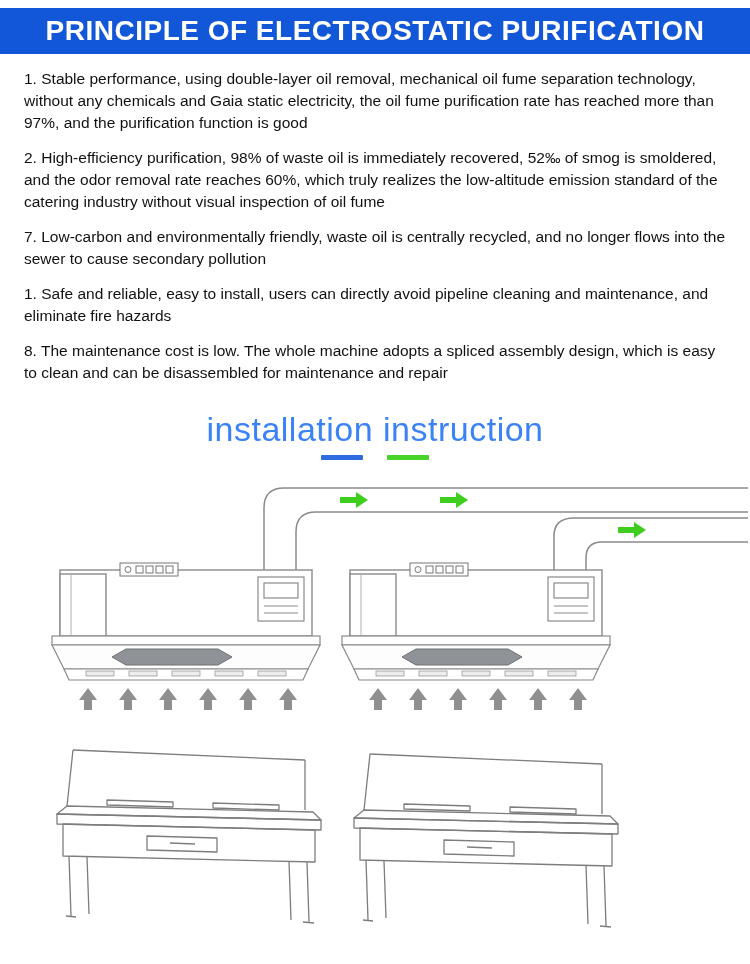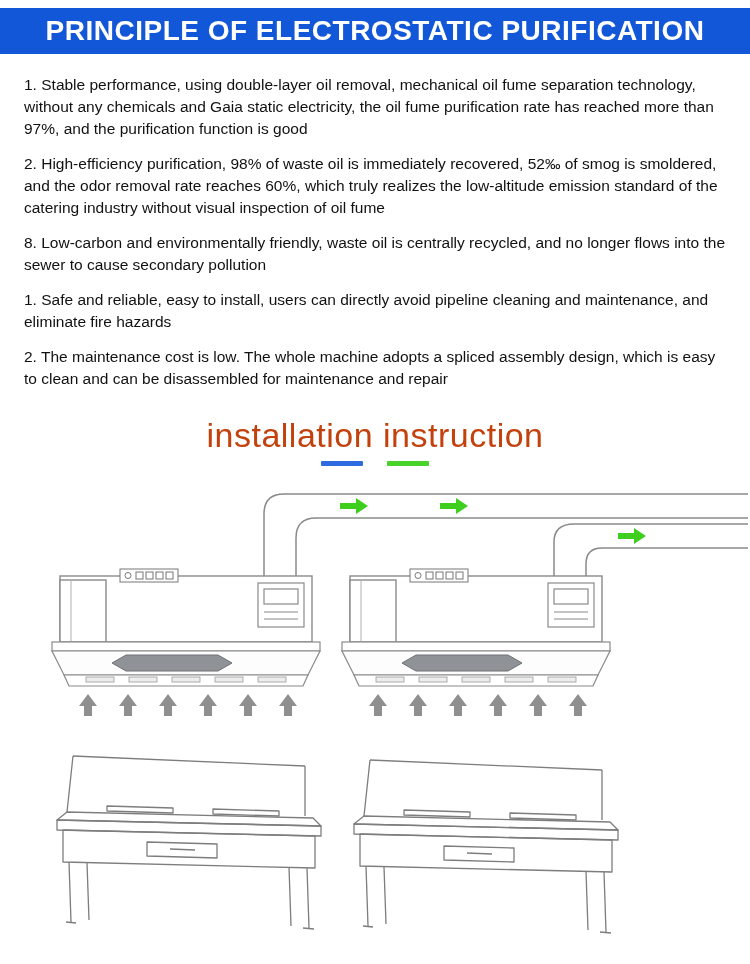--- a/index.html
+++ b/index.html
@@ -10,27 +10,27 @@
   }
   .banner{
     margin:8px 0 0 0;height:46px;background:#1357d9;
     display:flex;align-items:center;justify-content:center;
   }
   .banner span{
     color:#ffffff;font-size:28px;font-weight:700;letter-spacing:0.5px;
     white-space:nowrap;
     text-align:center;
   }
-  .features{padding:20px 24px 0 24px;}
+  .features{padding:14px 24px 0 24px;}
   .feature{
     margin:0 0 13px 0;font-size:15.5px;line-height:22px;color:#111;
   }
   .section-title{
     margin:26px 0 6px 0;text-align:center;font-size:34px;font-weight:500;
-    color:#c2410c;letter-spacing:0.5px;
+    color:#3b82f6;letter-spacing:0.5px;
   }
   .title-bars{
     display:flex;justify-content:center;gap:24px;margin-top:6px;
   }
   .bar{display:inline-block;width:42px;height:5px;border-radius:1px;}
   .bar-blue{background:#2e6ae0;}
   .bar-green{background:#47d32a;}
   .diagram-wrap{margin-top:8px;}
   .diagram-svg{display:block;width:750px;height:470px;}
 </style>
@@ -39,23 +39,23 @@
 
 <div class="page">
 
   <div class="banner">
     <span>PRINCIPLE OF ELECTROSTATIC PURIFICATION</span>
   </div>
 
   <section class="features">
     <p class="feature">1. Stable performance, using double-layer oil removal, mechanical oil fume separation technology, without any chemicals and Gaia static electricity, the oil fume purification rate has reached more than 97%, and the purification function is good</p>
     <p class="feature">2. High-efficiency purification, 98% of waste oil is immediately recovered, 52‰ of smog is smoldered, and the odor removal rate reaches 60%, which truly realizes the low-altitude emission standard of the catering industry without visual inspection of oil fume</p>
-    <p class="feature">8. Low-carbon and environmentally friendly, waste oil is centrally recycled, and no longer flows into the sewer to cause secondary pollution</p>
+    <p class="feature">7. Low-carbon and environmentally friendly, waste oil is centrally recycled, and no longer flows into the sewer to cause secondary pollution</p>
     <p class="feature">1. Safe and reliable, easy to install, users can directly avoid pipeline cleaning and maintenance, and eliminate fire hazards</p>
-    <p class="feature">2. The maintenance cost is low. The whole machine adopts a spliced assembly design, which is easy to clean and can be disassembled for maintenance and repair</p>
+    <p class="feature">8. The maintenance cost is low. The whole machine adopts a spliced assembly design, which is easy to clean and can be disassembled for maintenance and repair</p>
   </section>
 
   <h2 class="section-title">installation instruction</h2>
 
   <div class="title-bars">
     <span class="bar bar-blue"></span>
     <span class="bar bar-green"></span>
   </div>
 
   <div class="diagram-wrap">

